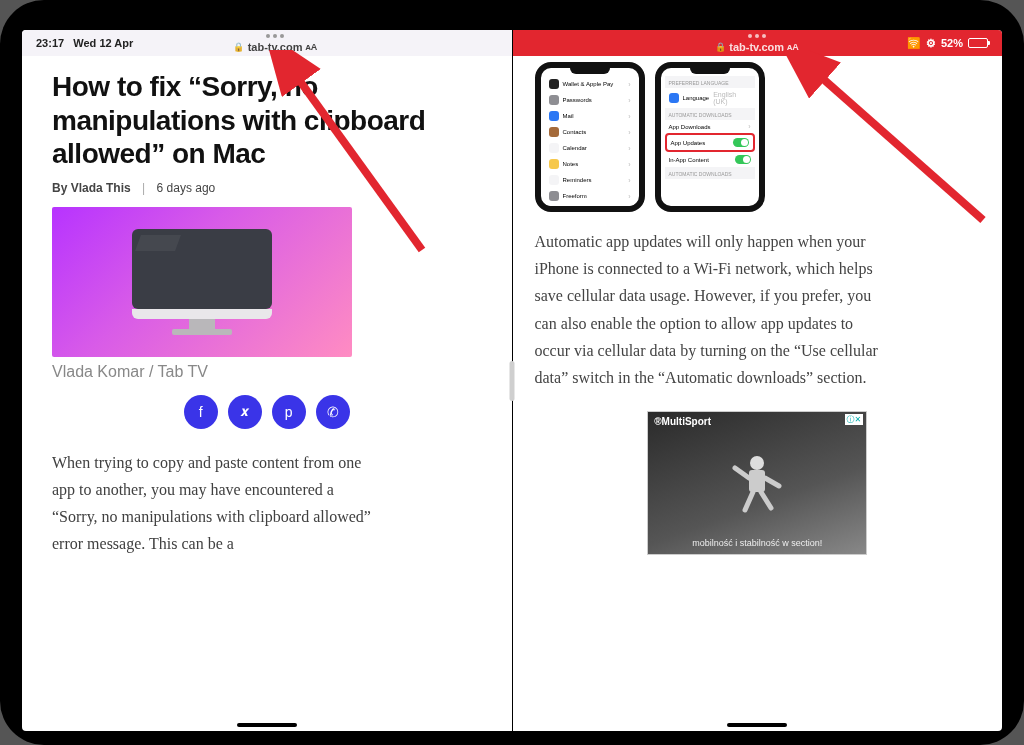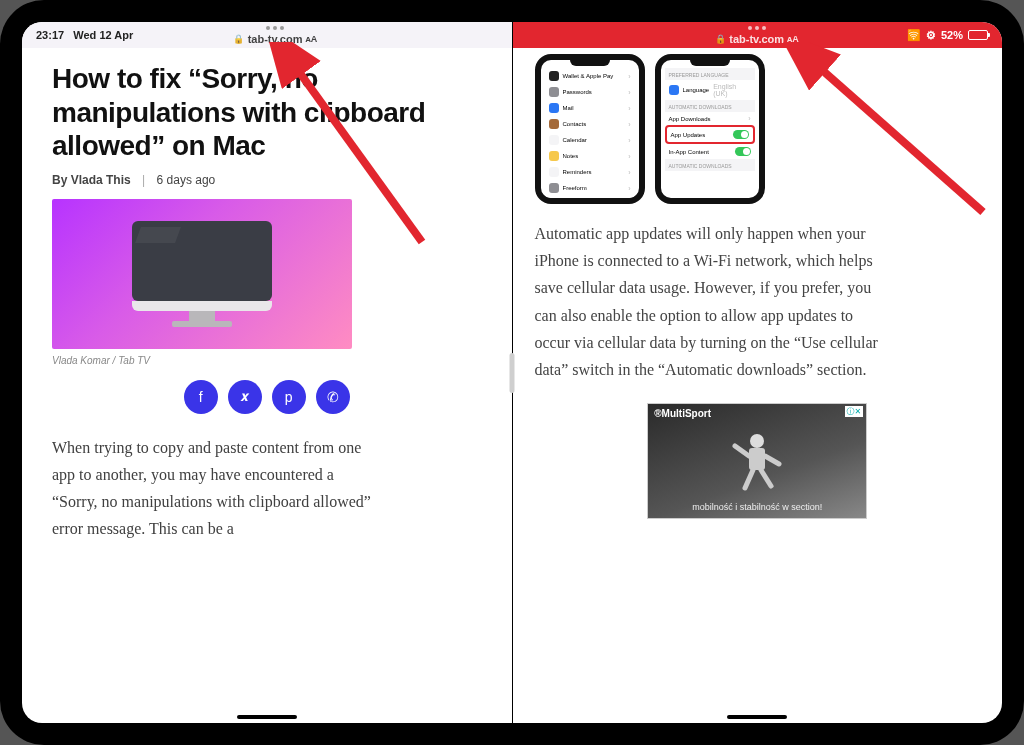--- a/index.html
+++ b/index.html
@@ -17,24 +17,25 @@
     height: 745px;
     background: #000;
     border-radius: 44px;
     padding: 22px;
     position: relative;
   }
   .screen {
     width: 100%;
     height: 100%;
     background: #fff;
-    border-radius: 20px;
+    border-radius: 4px;
     overflow: hidden;
     display: flex;
     position: relative;
+    margin-top: 8px;
   }
   .pane {
     flex: 1;
     position: relative;
     overflow: hidden;
   }
   .pane-left { border-right: 1px solid #000; }
   .divider-handle {
     position: absolute;
     left: 50%;
@@ -131,21 +132,21 @@
   .monitor .screen-rect {
     width: 140px; height: 80px; background: #3a3d45; border-radius: 6px; position: relative;
   }
   .monitor .screen-rect::after {
     content:""; position:absolute; left:6px; top:6px; width: 40px; height: 16px; background: rgba(255,255,255,0.06); transform: skewX(-20deg);
   }
   .monitor .base-bar { width: 140px; height: 10px; background: #e9e7ea; border-radius: 0 0 6px 6px; }
   .monitor .stand { width: 26px; height: 10px; background: #b9b7ba; margin: 0 auto; }
   .monitor .foot { width: 60px; height: 6px; background: #b9b7ba; margin: 0 auto; border-radius: 2px; }
   .caption {
-    font-size: 10px; font-style: italic; color: #888; margin-bottom: 14px;
+    font-size: 16px; color: #888; margin-bottom: 14px;
   }
   .share-row {
     display: flex; gap: 10px; justify-content: center; margin-bottom: 20px;
   }
   .share-btn {
     width: 34px; height: 34px; border-radius: 50%; background: #3a34e8; color: #fff;
     display: flex; align-items: center; justify-content: center; font-size: 14px;
   }
   .body-text {
     font-family: Georgia, "Times New Roman", serif;
@@ -177,21 +178,21 @@
   .toggle { width: 16px; height: 9px; border-radius: 5px; background: #34c759; margin-left:auto; position: relative; }
   .toggle::after{ content:""; position:absolute; right:1px; top:1px; width:7px;height:7px;background:#fff;border-radius:50%; }
   .highlight { border: 2px solid #e2262f; border-radius: 4px; }
   .right-body {
     font-family: Georgia, "Times New Roman", serif;
     font-size: 16px; line-height: 1.7; color: #444;
     max-width: 350px;
     margin-bottom: 20px;
   }
   .ad-box {
-    width: 220px; height: 116px; margin: 0 auto; position: relative;
+    width: 220px; height: 144px; margin: 0 auto; position: relative;
     background: linear-gradient(160deg,#2a2a2a,#555 60%, #888);
     color: #fff; font-size: 10px;
     border: 1px solid #ccc;
   }
   .ad-box .tag { position:absolute; top:4px; left:6px; font-size:10px; font-weight:600; }
   .ad-box .adchoices { position:absolute; top:2px; right:3px; font-size:8px; color:#0aa; background:#fff; padding:0 2px; }
   .ad-box .caption2 { position:absolute; bottom:6px; left:0; right:0; text-align:center; font-size:9px; color:#eee; }
   .climber {
     position:absolute; left:50%; top:50%; transform:translate(-50%,-50%);
     width: 60px; height: 70px;

